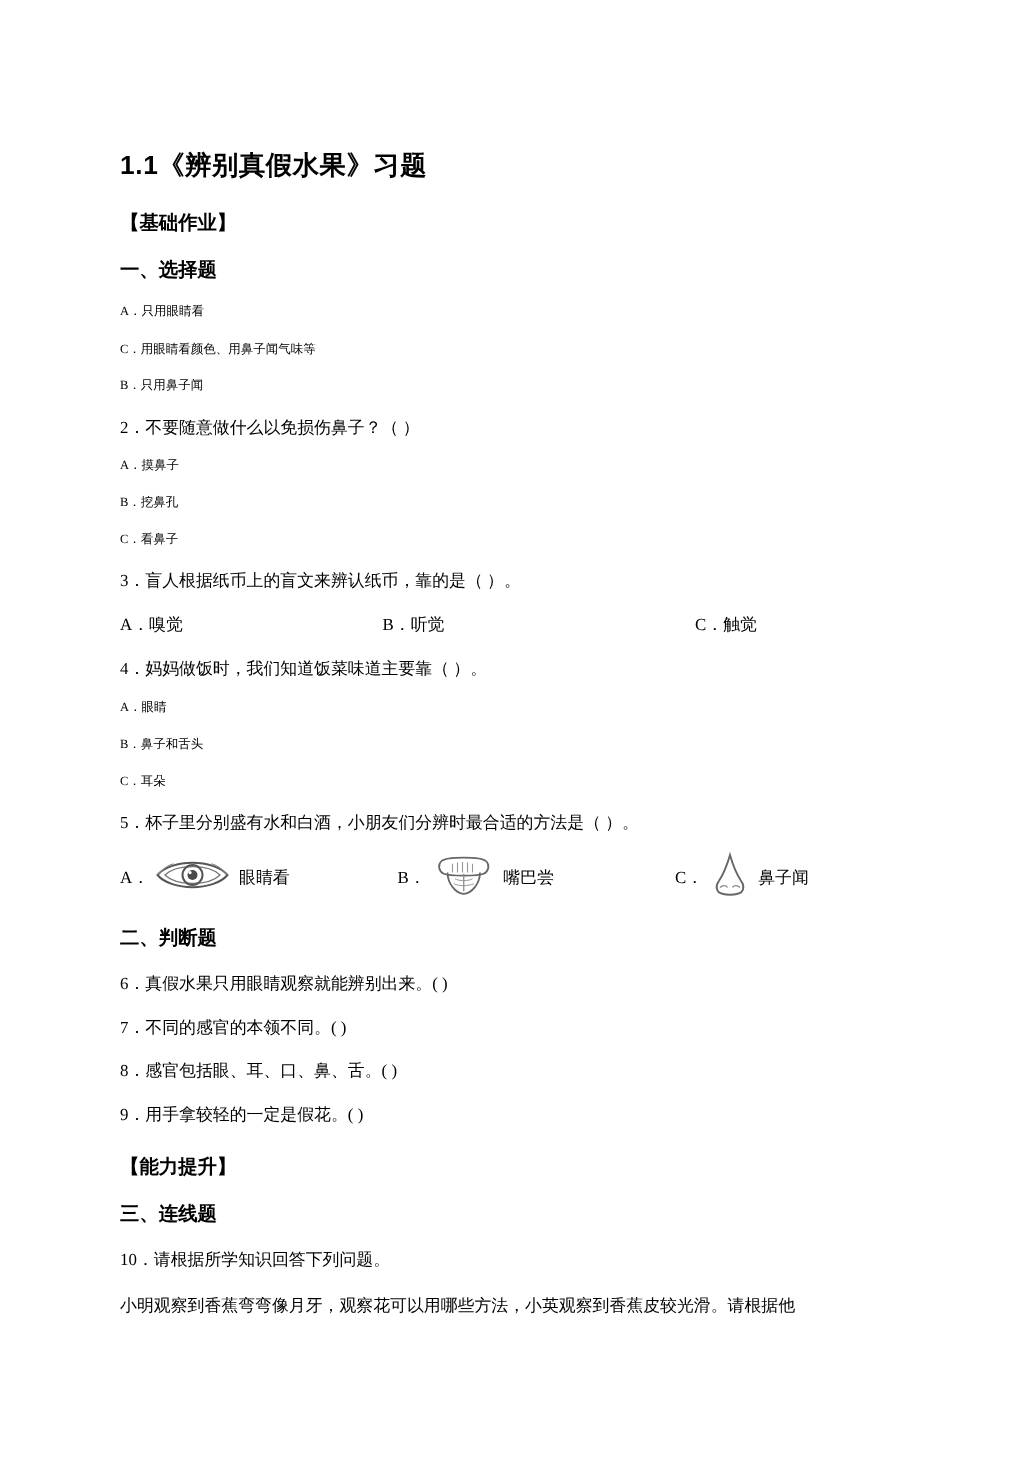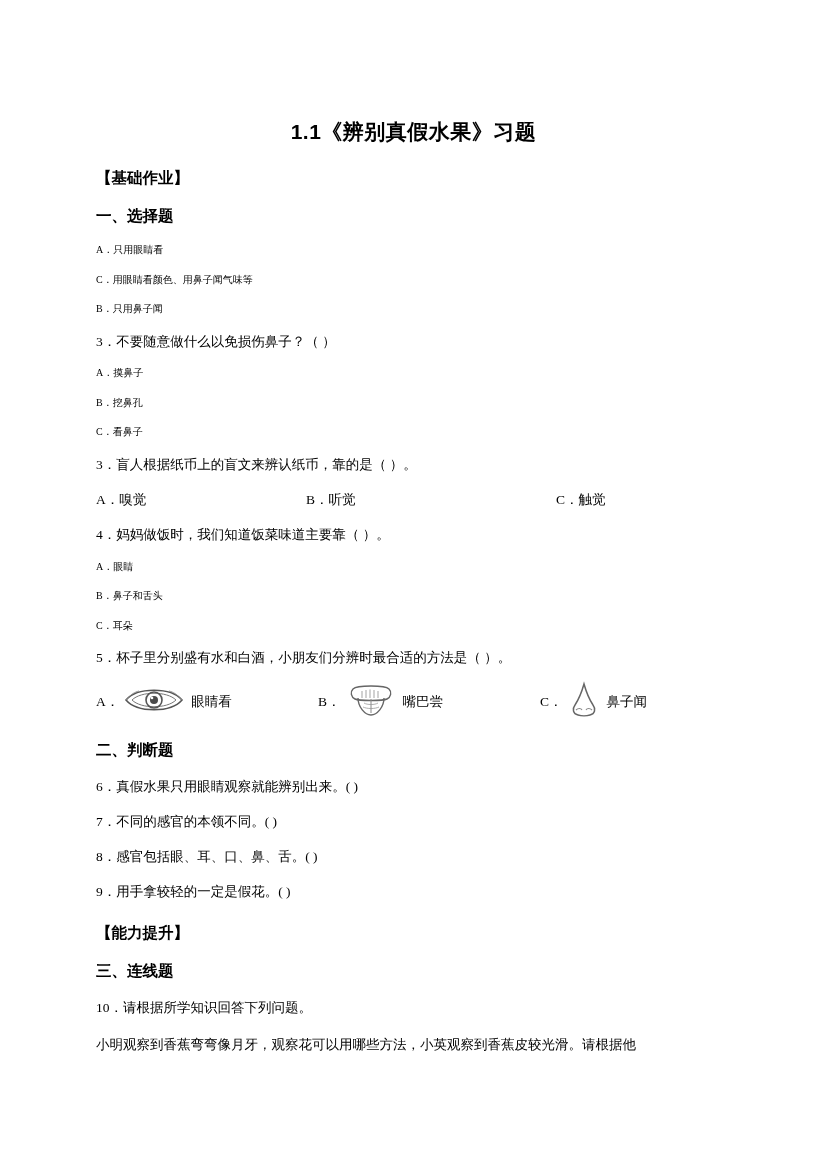--- a/index.html
+++ b/index.html
@@ -16,21 +16,20 @@
     overflow: hidden;
   }
   .page {
     position: relative;
     width: 827px;
     height: 1169px;
     box-sizing: border-box;
     padding: 0 96px;
   }
   .doc-title {
-    text-align: center;
     font-size: 21px;
     font-weight: bold;
     margin-top: 118px;
     margin-bottom: 0;
     letter-spacing: 0.5px;
     font-family: "Liberation Sans", "DejaVu Sans", sans-serif;
   }
   .section-head {
     font-size: 15.5px;
     font-weight: bold;
@@ -96,21 +95,21 @@
 
   <div class="doc-title">1.1《辨别真假水果》习题</div>
 
   <div class="section-head">【基础作业】</div>
   <div class="sub-head">一、选择题</div>
 
   <div class="opt">A．只用眼睛看</div>
   <div class="opt">C．用眼睛看颜色、用鼻子闻气味等</div>
   <div class="opt">B．只用鼻子闻</div>
 
-  <div class="q">3．不要随意做什么以免损伤鼻子？（    ）</div>
+  <div class="q">2．不要随意做什么以免损伤鼻子？（    ）</div>
   <div class="opt">A．摸鼻子</div>
   <div class="opt">B．挖鼻孔</div>
   <div class="opt">C．看鼻子</div>
 
   <div class="q">3．盲人根据纸币上的盲文来辨认纸币，靠的是（     ）。</div>
   <div class="opt-row">
     <span class="cell cell-a">A．嗅觉</span>
     <span class="cell cell-b">B．听觉</span>
     <span class="cell">C．触觉</span>
   </div>

